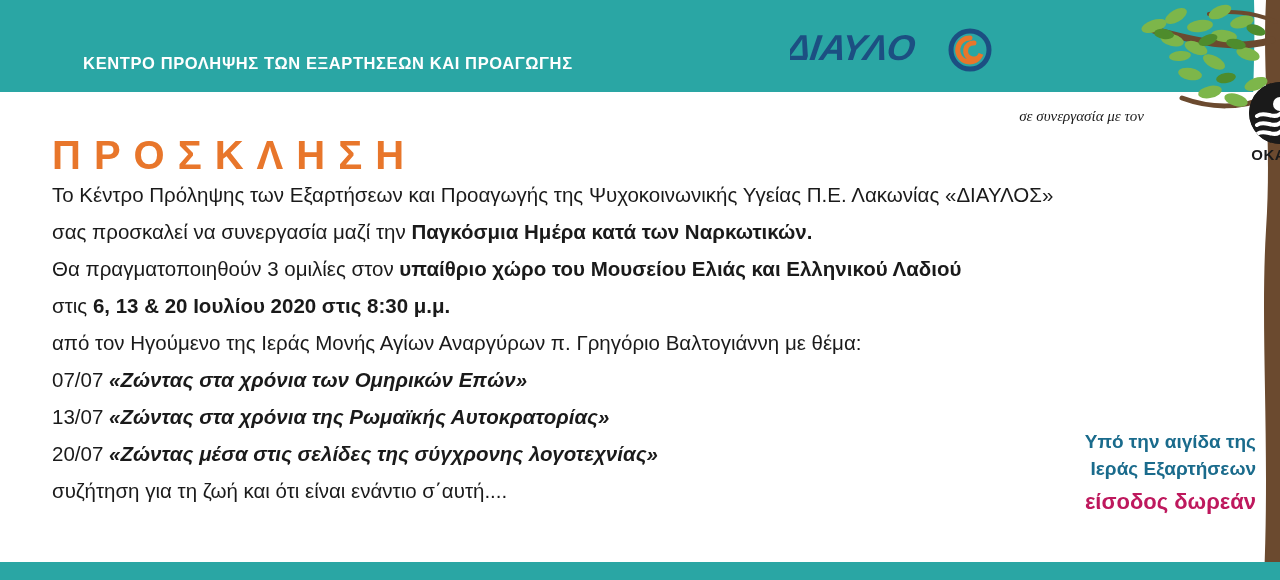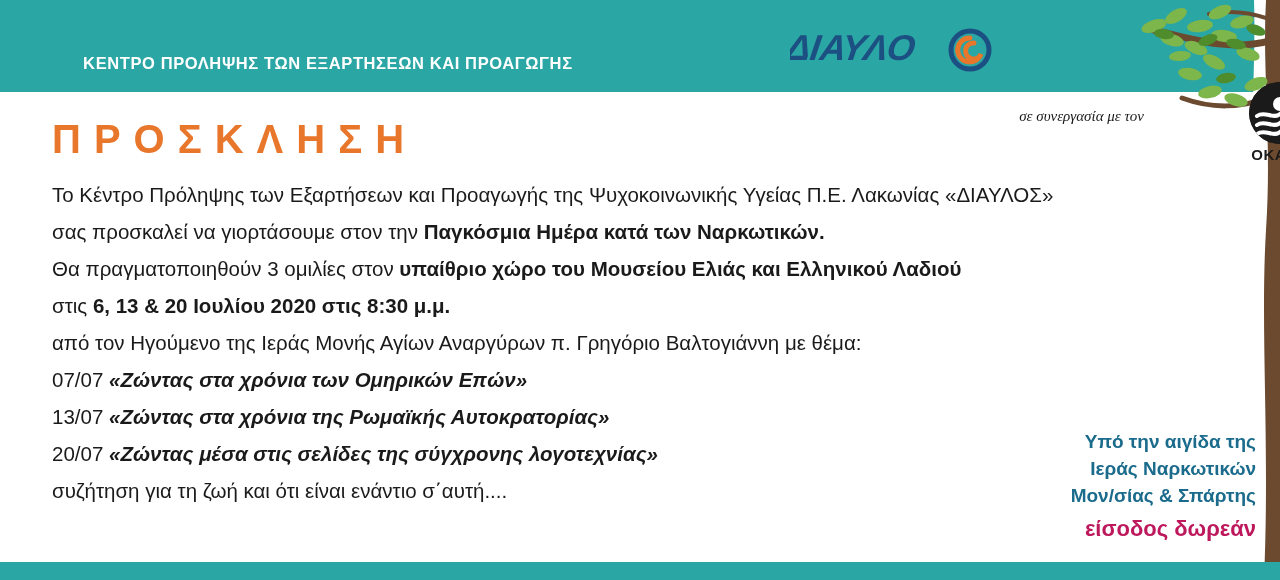--- a/index.html
+++ b/index.html
@@ -102,21 +102,21 @@
     font-family: "Liberation Serif", serif;
     font-style: italic;
     font-size: 15px;
     color: #1a1a1a;
   }
 
   
   #invitation-title {
     position: absolute;
     left: 52px;
-    top: 117px;
+    top: 133px;
     font-weight: bold;
     font-size: 40px;
     letter-spacing: 13px;
     color: #e8762b;
     white-space: pre;
   }
 
   
   #body-text {
     position: absolute;
@@ -240,21 +240,21 @@
     <div id="okana-label">ΟΚΑΝΑ</div>
   </div>
 
   <div id="invitation-title">ΠΡΟΣΚΛΗΣΗ</div>
 
   <div id="body-text">
     <p>
       <span>Το Κέντρο Πρόληψης των Εξαρτήσεων και Προαγωγής της Ψυχοκοινωνικής Υγείας Π.Ε. Λακωνίας «ΔΙΑΥΛΟΣ»</span>
     </p>
     <p>
-      <span>σας προσκαλεί να γιορτάσουμε στον την </span><span class="bold">Παγκόσμια Ημέρα κατά των Ναρκωτικών.</span>
+      <span>σας προσκαλεί να συνεργασία μαζί την </span><span class="bold">Παγκόσμια Ημέρα κατά των Ναρκωτικών.</span>
     </p>
     <p>
       <span>Θα πραγματοποιηθούν 3 ομιλίες στον </span><span class="bold">υπαίθριο χώρο του Μουσείου Ελιάς και Ελληνικού Λαδιού</span>
     </p>
     <p>
       <span>στις </span><span class="bold">6, 13 &amp; 20 Ιουλίου 2020 στις 8:30 μ.μ.</span>
     </p>
     <p>
       <span>από τον Ηγούμενο της Ιεράς Μονής Αγίων Αναργύρων π. Γρηγόριο Βαλτογιάννη με θέμα:</span>
     </p>
@@ -267,19 +267,18 @@
     <p>
       <span class="talk-date">20/07 </span><span class="bold-italic">«Ζώντας μέσα στις σελίδες της σύγχρονης λογοτεχνίας»</span>
     </p>
     <p>
       <span>συζήτηση για τη ζωή και ότι είναι ενάντιο σ΄αυτή....</span>
     </p>
   </div>
 
   <div id="auspices">
     <span>Υπό την αιγίδα της</span><br>
-    <span>Ιεράς Ναρκωτικών</span><br>
-    <span>Μον/σίας &amp; Σπάρτης</span>
+    <span>Ιεράς Εξαρτήσεων</span><br>
     <span class="free-entry">είσοδος δωρεάν</span>
   </div>
 
   <div id="bottom-strip"></div>
 </div>
 
 </body></html>

